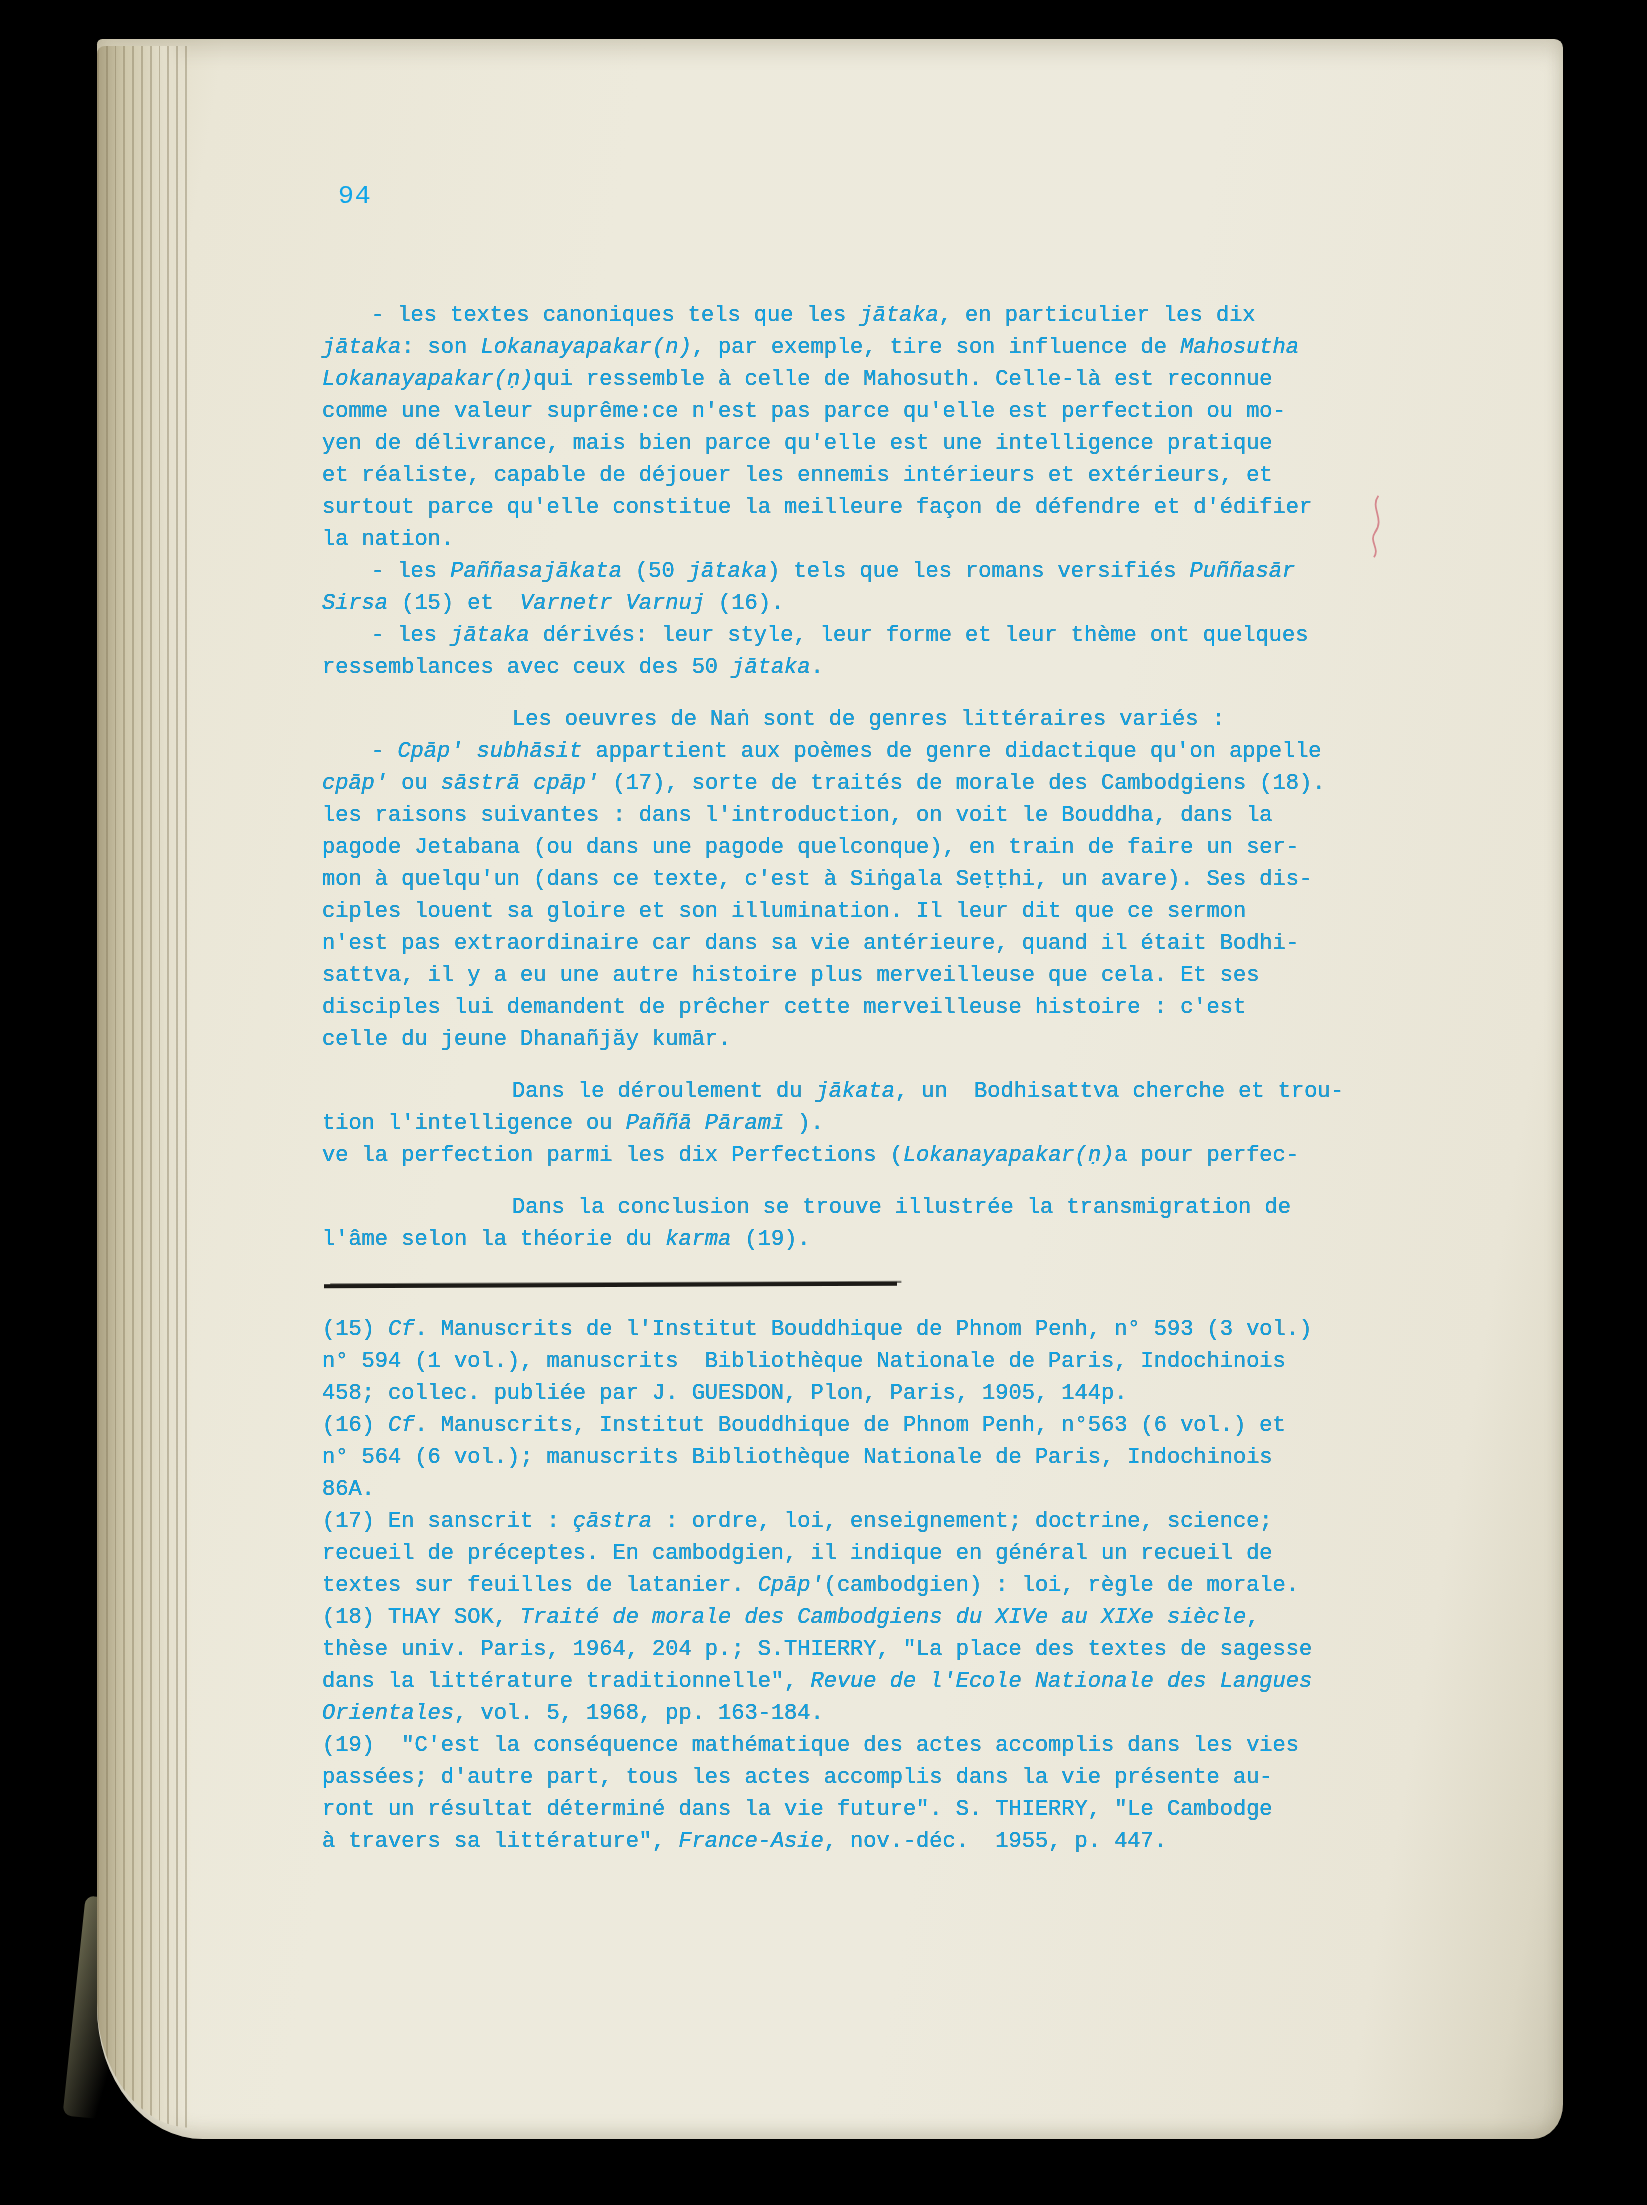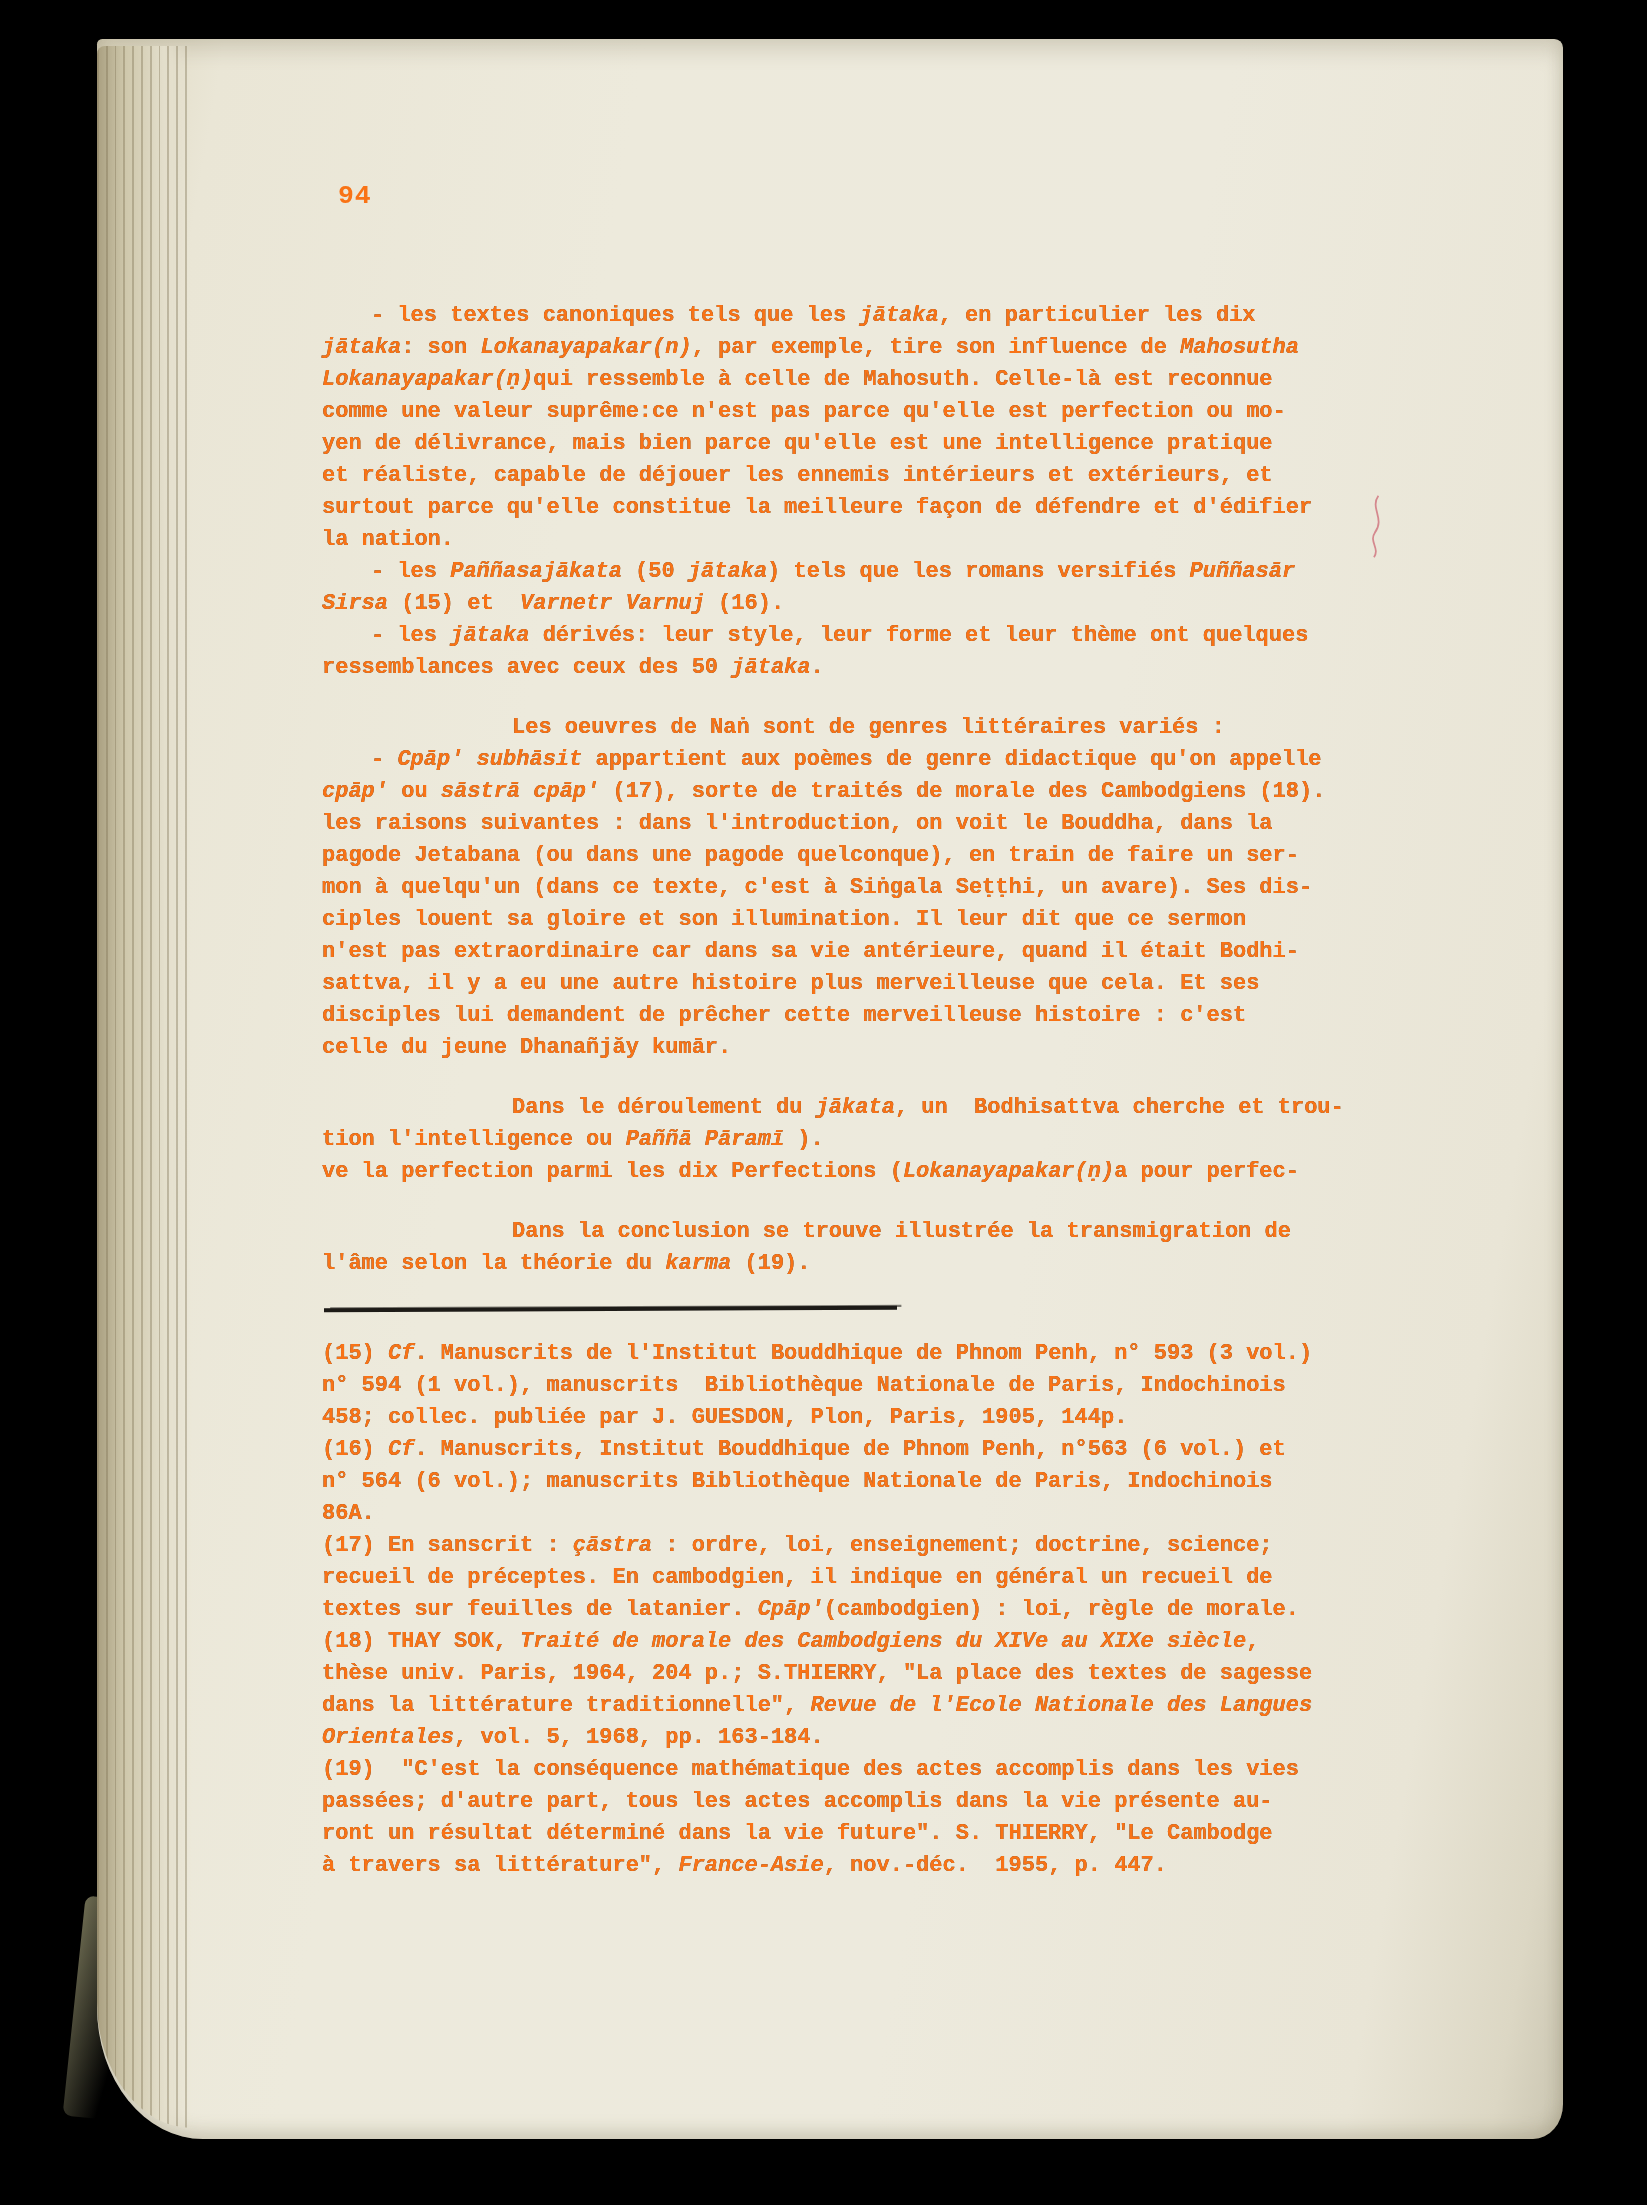--- a/index.html
+++ b/index.html
@@ -20,28 +20,28 @@
       linear-gradient(90deg,#a99f80 0%,#cfc8ac 30%,#e3decb 70%,rgba(237,234,220,0) 100%);
     border-radius:8.8px 0 0 106px / 8.8px 0 0 141px;
   }
   .cover-sliver{
     position:absolute;left:74px;top:1897px;width:41px;height:221px;
     background:linear-gradient(100deg,#6e6c52,#45443300 90%);
     transform:rotate(6deg);border-radius:8.8px;
   }
 
   
-  .ink{color:#f97316;font-weight:bold;}
+  .ink{color:#0ea5e9;}
   #page-number{position:absolute;left:338px;top:181px;font-size:26.5px;letter-spacing:0.9px;}
   #text-layer{position:absolute;left:322px;top:300px;width:1182px;font-size:22px;line-height:32px;
               text-shadow:0 0 0.4px rgba(25,23,18,.85);}
   .tline{white-space:pre;}
   .ind1{padding-left:49px;}
   .ind2{padding-left:190px;}
-  .gap{margin-top:28px;}
+  .gap{margin-top:20px;}
   .it{font-style:italic;}
   .rule{width:573px;height:3.5px;background:#1d1b17;margin:26.5px 0 0 1.8px;transform:rotate(-.25deg);
         box-shadow:5.3px -1.8px 0 -0.9px rgba(29,27,23,.55);}
   #footnotes{margin-top:28px;}
 
   
   #bleed-layer{position:absolute;left:154px;top:291px;width:1182px;font-size:25.6px;line-height:32px;
                transform:scaleX(-1);opacity:.16;filter:blur(0.9px);color:#6f6c55;z-index:0;}
   #bleed-layer .rule{background:#6f6c55;box-shadow:none;}
   #text-layer,#page-number{z-index:2;}

